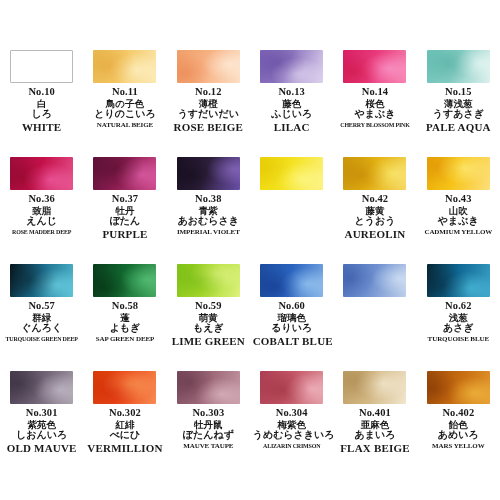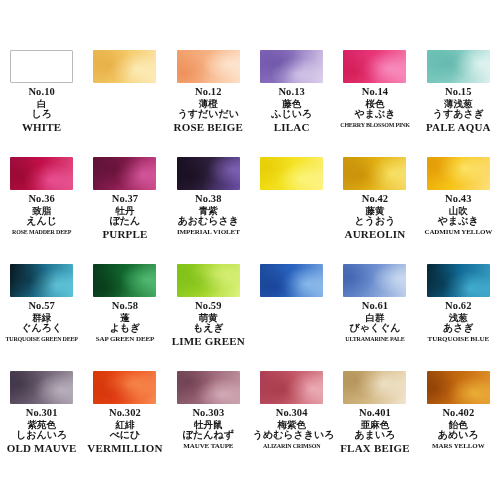--- a/index.html
+++ b/index.html
@@ -100,20 +100,26 @@
           <div class="kana">しろ</div>
           <div class="en">WHITE</div>
         </div>
       </div>
       <div class="cell">
         <div class="swatch">
           <div class="wash" style="background: linear-gradient(110deg, rgb(233, 184, 79) 0%, rgb(244, 201, 103) 45%, rgb(253, 233, 180) 100%);"></div>
           <div class="wash w2" style="background: radial-gradient(60% 70% at 68% 59%, rgb(253, 233, 180) 0%, rgba(0, 0, 0, 0) 70%);"></div>
           <div class="wash w3" style="background: radial-gradient(55% 80% at 27% 48%, rgb(233, 184, 79) 0%, rgba(255, 255, 255, 0) 75%);"></div>
         </div>
+        <div class="labels">
+          <div class="code">No.11</div>
+          <div class="kanji">鳥の子色</div>
+          <div class="kana">とりのこいろ</div>
+          <div class="en squeeze">NATURAL BEIGE</div>
+        </div>
       </div>
       <div class="cell">
         <div class="swatch">
           <div class="wash" style="background: linear-gradient(110deg, rgb(240, 158, 104) 0%, rgb(246, 177, 131) 45%, rgb(253, 224, 198) 100%);"></div>
           <div class="wash w2" style="background: radial-gradient(60% 70% at 81% 43%, rgb(253, 224, 198) 0%, rgba(0, 0, 0, 0) 70%);"></div>
           <div class="wash w3" style="background: radial-gradient(55% 80% at 14% 71%, rgb(240, 158, 104) 0%, rgba(255, 255, 255, 0) 75%);"></div>
         </div>
         <div class="labels">
           <div class="code">No.12</div>
           <div class="kanji">薄橙</div>
@@ -270,32 +276,32 @@
           <div class="kana">もえぎ</div>
           <div class="en">LIME GREEN</div>
         </div>
       </div>
       <div class="cell">
         <div class="swatch">
           <div class="wash" style="background: linear-gradient(110deg, rgb(27, 74, 156) 0%, rgb(42, 100, 191) 45%, rgb(132, 178, 232) 100%);"></div>
           <div class="wash w2" style="background: radial-gradient(60% 70% at 75% 60%, rgb(132, 178, 232) 0%, rgba(0, 0, 0, 0) 70%);"></div>
           <div class="wash w3" style="background: radial-gradient(55% 80% at 25% 70%, rgb(27, 74, 156) 0%, rgba(255, 255, 255, 0) 75%);"></div>
         </div>
+        <div class="labels">
+          <div class="code">No.60</div>
+          <div class="kanji">瑠璃色</div>
+          <div class="kana">るりいろ</div>
+          <div class="en">COBALT BLUE</div>
+        </div>
       </div>
       <div class="cell">
         <div class="swatch">
           <div class="wash" style="background: linear-gradient(110deg, rgb(79, 116, 189) 0%, rgb(109, 143, 207) 45%, rgb(189, 207, 234) 100%);"></div>
           <div class="wash w2" style="background: radial-gradient(60% 70% at 88% 44%, rgb(189, 207, 234) 0%, rgba(0, 0, 0, 0) 70%);"></div>
           <div class="wash w3" style="background: radial-gradient(55% 80% at 12% 43%, rgb(79, 116, 189) 0%, rgba(255, 255, 255, 0) 75%);"></div>
-        </div>
-        <div class="labels">
-          <div class="code">No.61</div>
-          <div class="kanji">白群</div>
-          <div class="kana">びゃくぐん</div>
-          <div class="en squeeze2">ULTRAMARINE PALE</div>
         </div>
       </div>
       <div class="cell">
         <div class="swatch">
           <div class="wash" style="background: linear-gradient(110deg, rgb(6, 35, 48) 0%, rgb(15, 106, 150) 45%, rgb(62, 163, 200) 100%);"></div>
           <div class="wash w2" style="background: radial-gradient(60% 70% at 66% 73%, rgb(62, 163, 200) 0%, rgba(0, 0, 0, 0) 70%);"></div>
           <div class="wash w3" style="background: radial-gradient(55% 80% at 29% 66%, rgb(6, 35, 48) 0%, rgba(255, 255, 255, 0) 75%);"></div>
         </div>
         <div class="labels">
           <div class="code">No.62</div>

